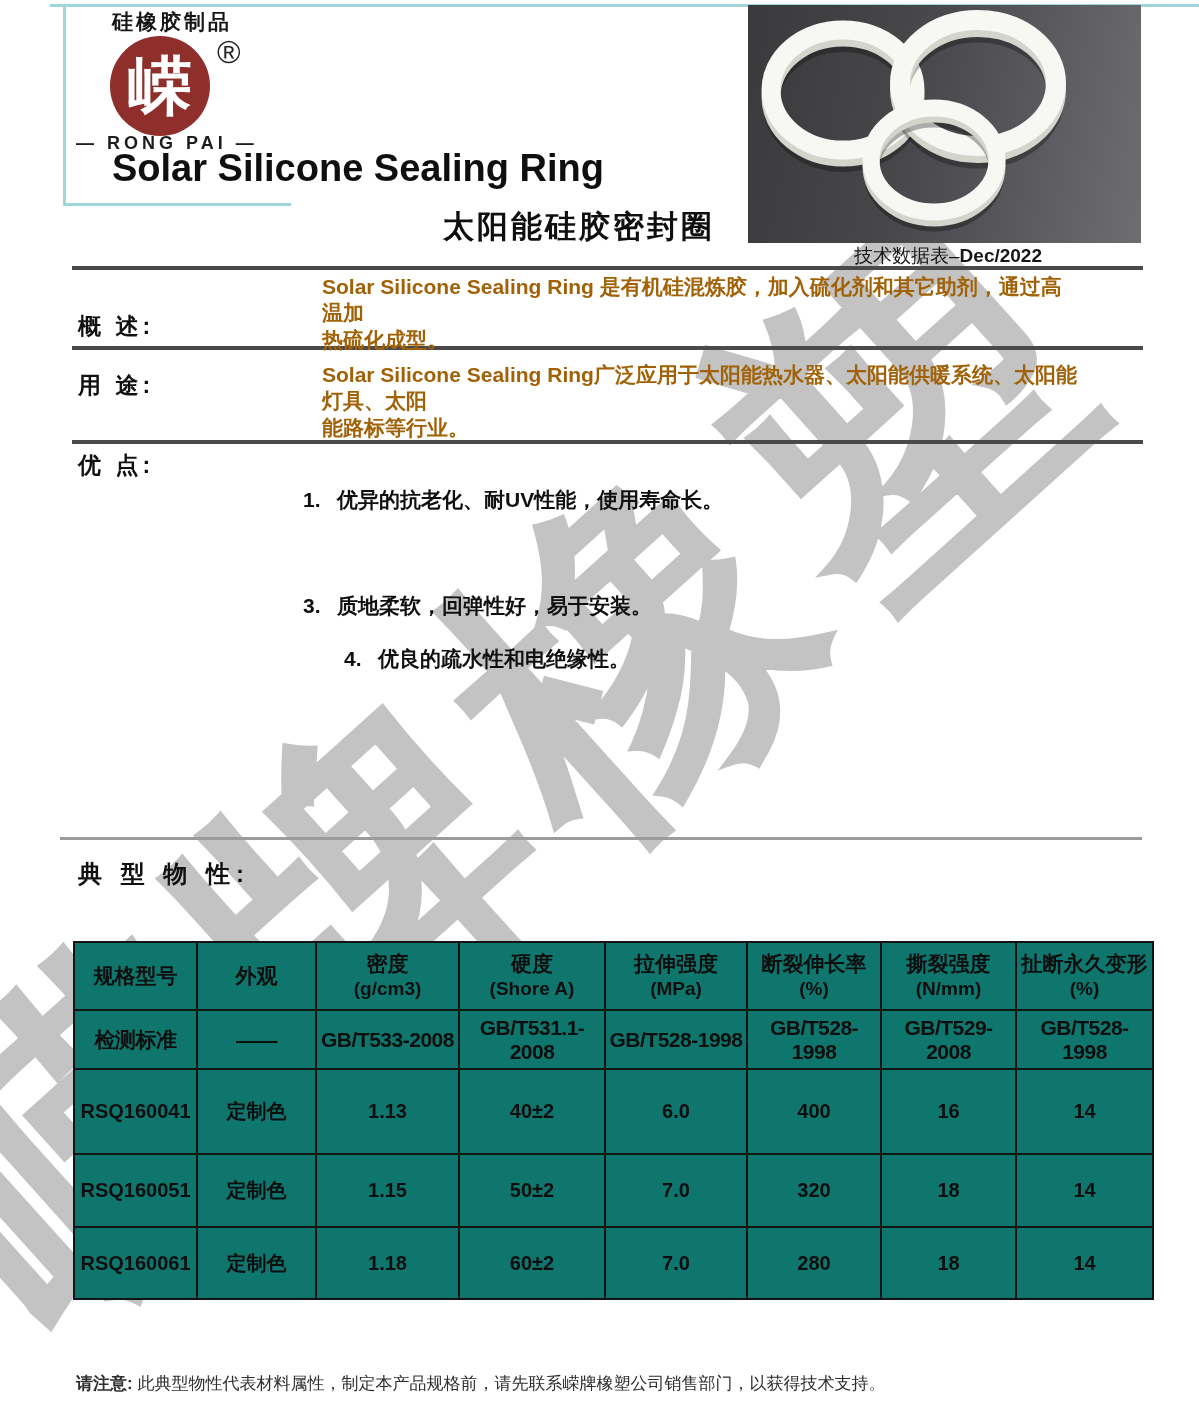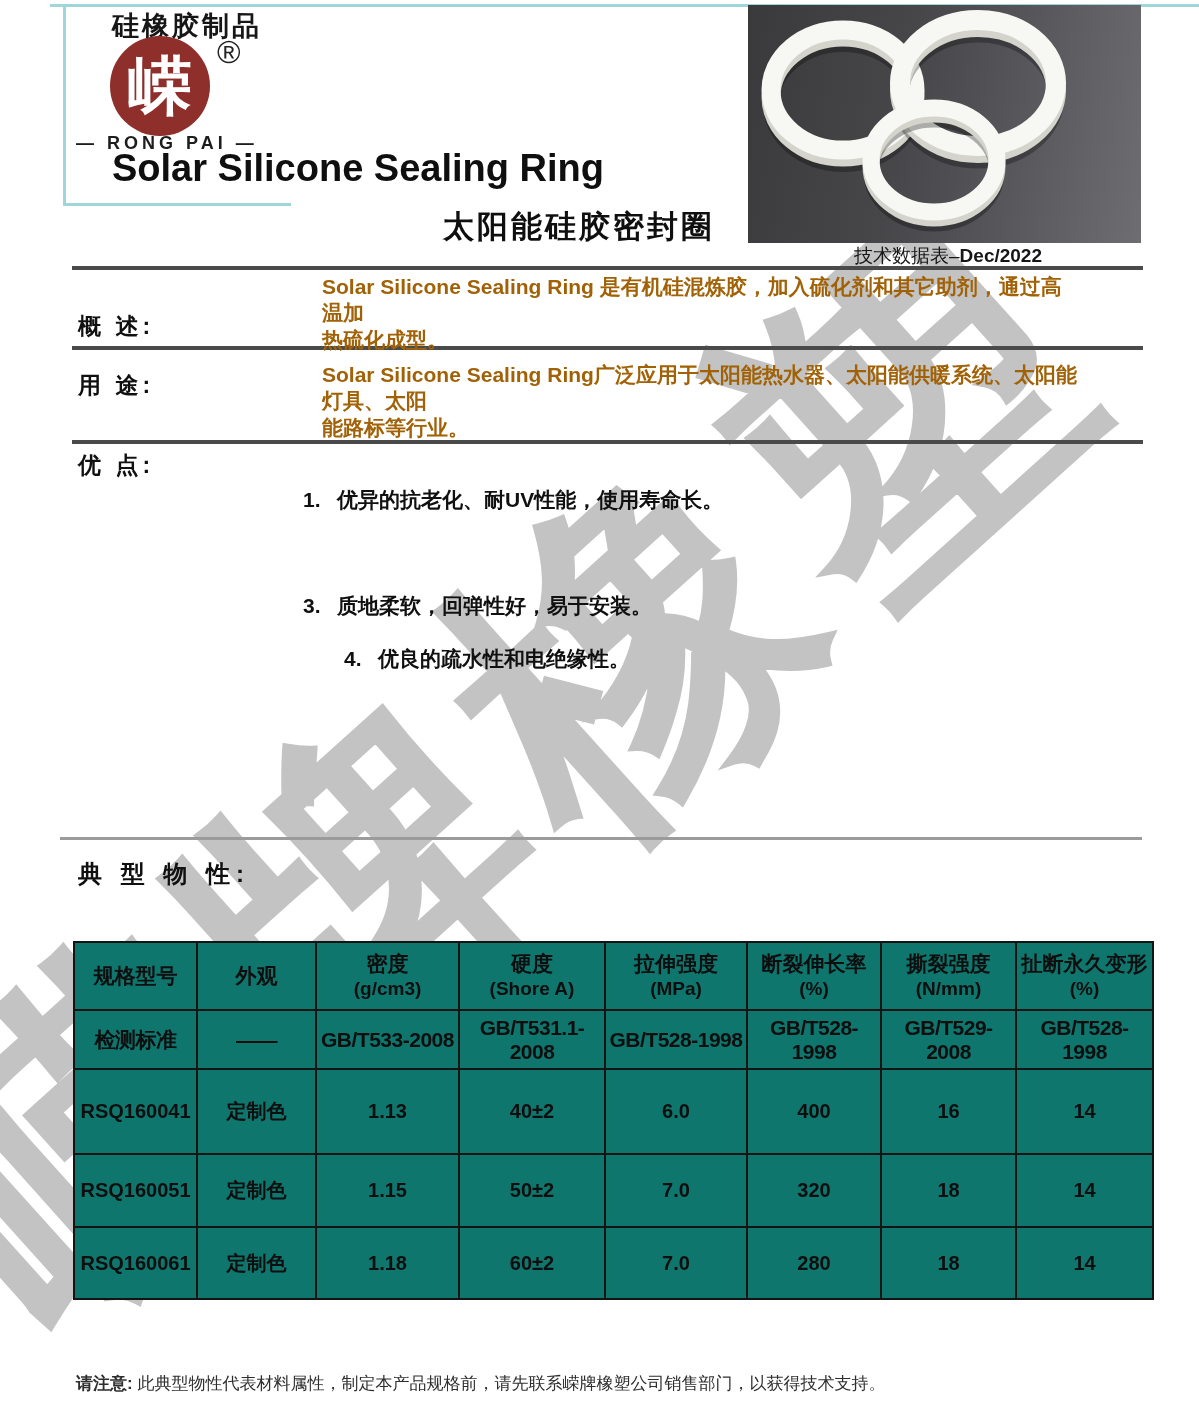--- a/index.html
+++ b/index.html
@@ -16,21 +16,21 @@
     white-space:nowrap; color:#c3c3c3;
     transform:rotate(-42deg); transform-origin:0 50%;
     user-select:none; pointer-events:none;
   }
   .z2 { position:absolute; z-index:2; }
   
   .top-accent    { left:50px;  top:4px;   width:1149px; height:3px; background:#9fd6da; }
   .left-accent   { left:63px;  top:4px;   width:3px;    height:201px; background:#9fd6da; }
   .bottom-accent { left:63px;  top:203px; width:228px;  height:3px; background:#9fd6da; }
   
-  .tagline { left:112px; top:8px; font-size:27px; font-weight:600; letter-spacing:3px; color:#161616; }
+  .tagline { left:112px; top:8px; font-size:21px; font-weight:600; letter-spacing:3px; color:#161616; }
   .logo-seal {
     left:110px; top:36px; width:100px; height:100px; border-radius:50%;
     background:#8e2f2b; display:flex; align-items:center; justify-content:center;
   }
   .logo-seal span { color:#ffffff; font-size:64px; font-weight:700; line-height:1; }
   .reg-mark { left:217px; top:34px; font-size:32px; color:#222222; }
   .rong-pai { left:76px; top:133px; font-size:18px; letter-spacing:4px; color:#1d1d1d;
               font-family:Liberation Sans, sans-serif; font-weight:600; }
   .title-en { left:112px; top:147px; font-size:38px; font-weight:700; color:#0f0f0f; }
   .title-zh { left:443px; top:206px; font-size:31px; font-weight:700; letter-spacing:3px; color:#0f0f0f; }

